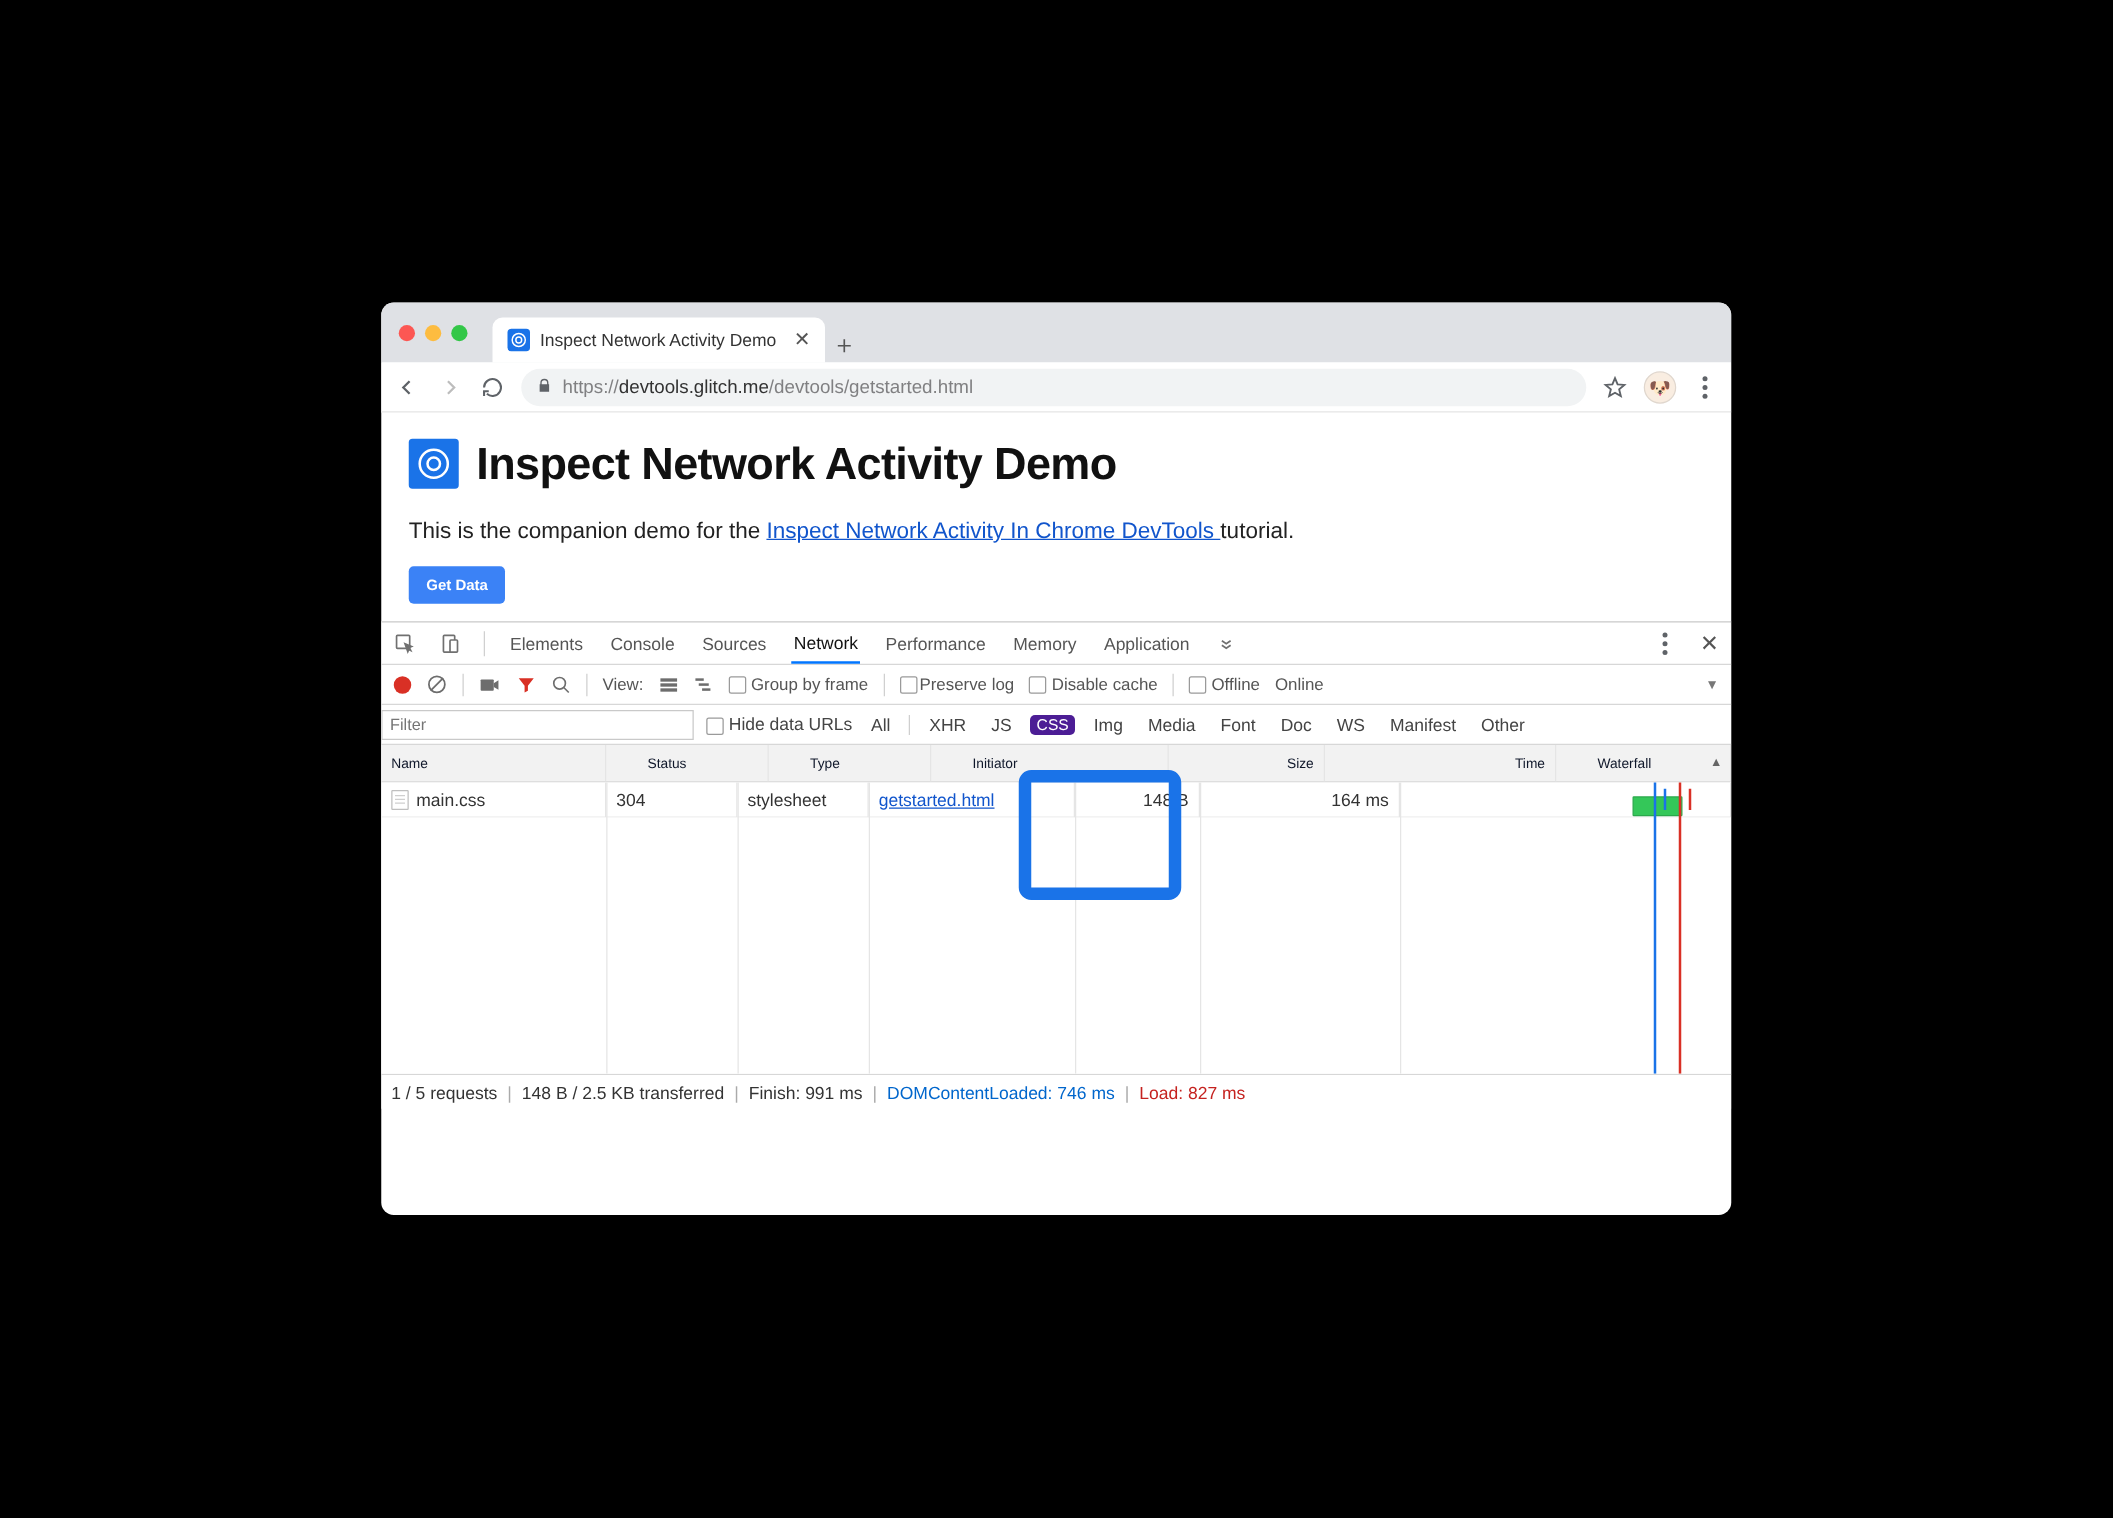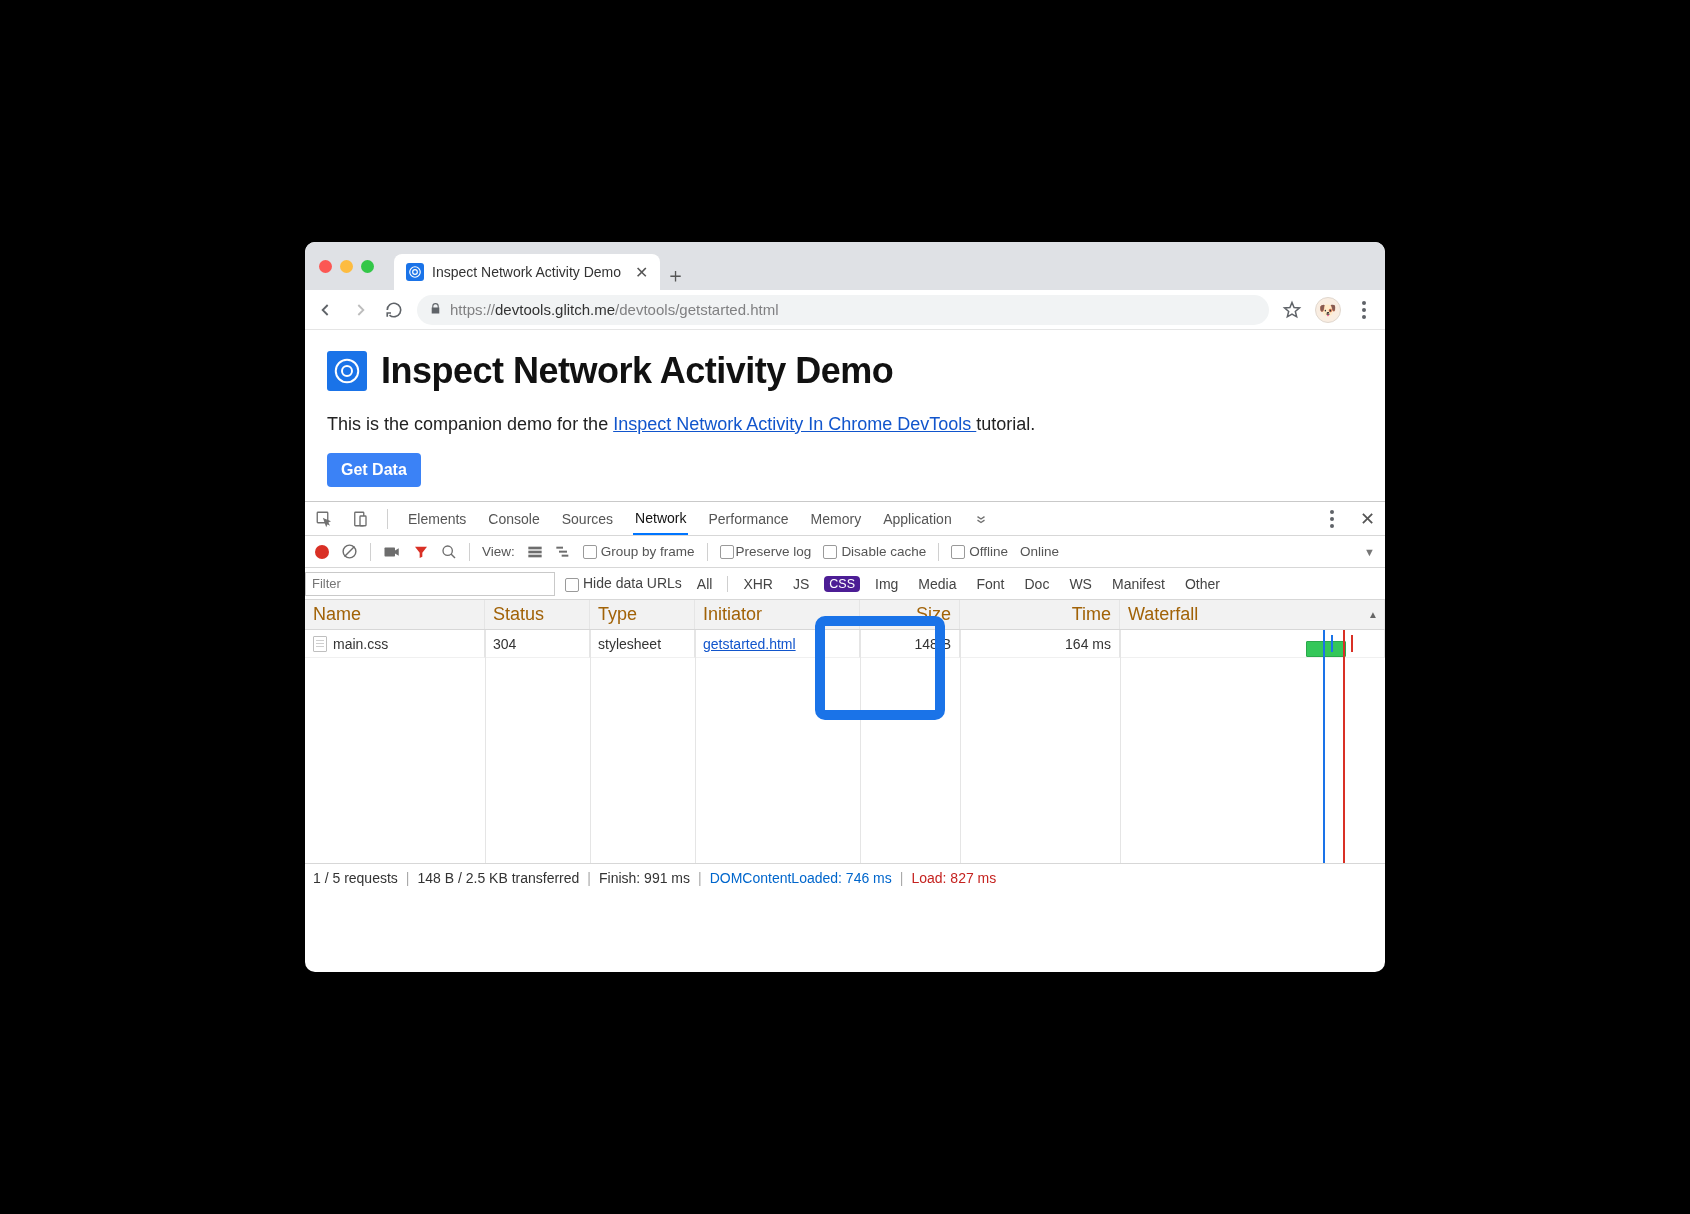--- a/index.html
+++ b/index.html
@@ -85,21 +85,21 @@
   .page h1{display:flex;align-items:center;gap:14px;font-size:36px;font-weight:800;letter-spacing:-0.5px;color:#111;}
   .page h1 .favicon-lg{width:40px;height:40px;background:#1a73e8;border-radius:3px;display:flex;align-items:center;justify-content:center;}
   .page h1 .favicon-lg svg{width:30px;height:30px;}
   .page p{font-size:18px;color:#222;margin-top:22px;}
   .page p a{color:#1155cc;text-decoration:underline;}
   .btn{
     display:inline-block;
     background:#3b82f6;
     color:#fff;
     font-weight:600;
-    font-size:16px;
+    font-size:12px;
     padding:8px 14px;
     border-radius:4px;
     margin-top:18px;
     border:none;
     cursor:pointer;
   }
   
   .devtools{
     border-top:1px solid #c9c9c9;
     background:#fff;
@@ -174,21 +174,21 @@
     border-radius:10px;
     width:130px;
     height:104px;
     top: 374px;
     left: 510px;
     pointer-events:none;
     z-index:50;
   }
   
   .dt-table{flex:1;display:flex;flex-direction:column;overflow:hidden;}
-  .thead{display:flex;height:30px;background:#f2f2f2;border-bottom:1px solid #d7d7d7;font-size:18px;color:#a16207;}
+  .thead{display:flex;height:30px;background:#f2f2f2;border-bottom:1px solid #d7d7d7;font-size:11px;color:#0f172a;gap:25px;}
   .th,.td{padding:5px 8px;border-right:1px solid #e5e5e5;display:flex;align-items:center;}
   .th.sort{position:relative;}
   .th.sort::after{content:"▲";color:#666;font-size:10px;position:absolute;right:6px;}
   .c-name{width:180px;}
   .c-status{width:105px;}
   .c-type{width:105px;}
   .c-init{width:165px;}
   .c-size{width:100px;justify-content:flex-end;}
   .c-time{width:160px;justify-content:flex-end;}
   .c-wf{flex:1;}

